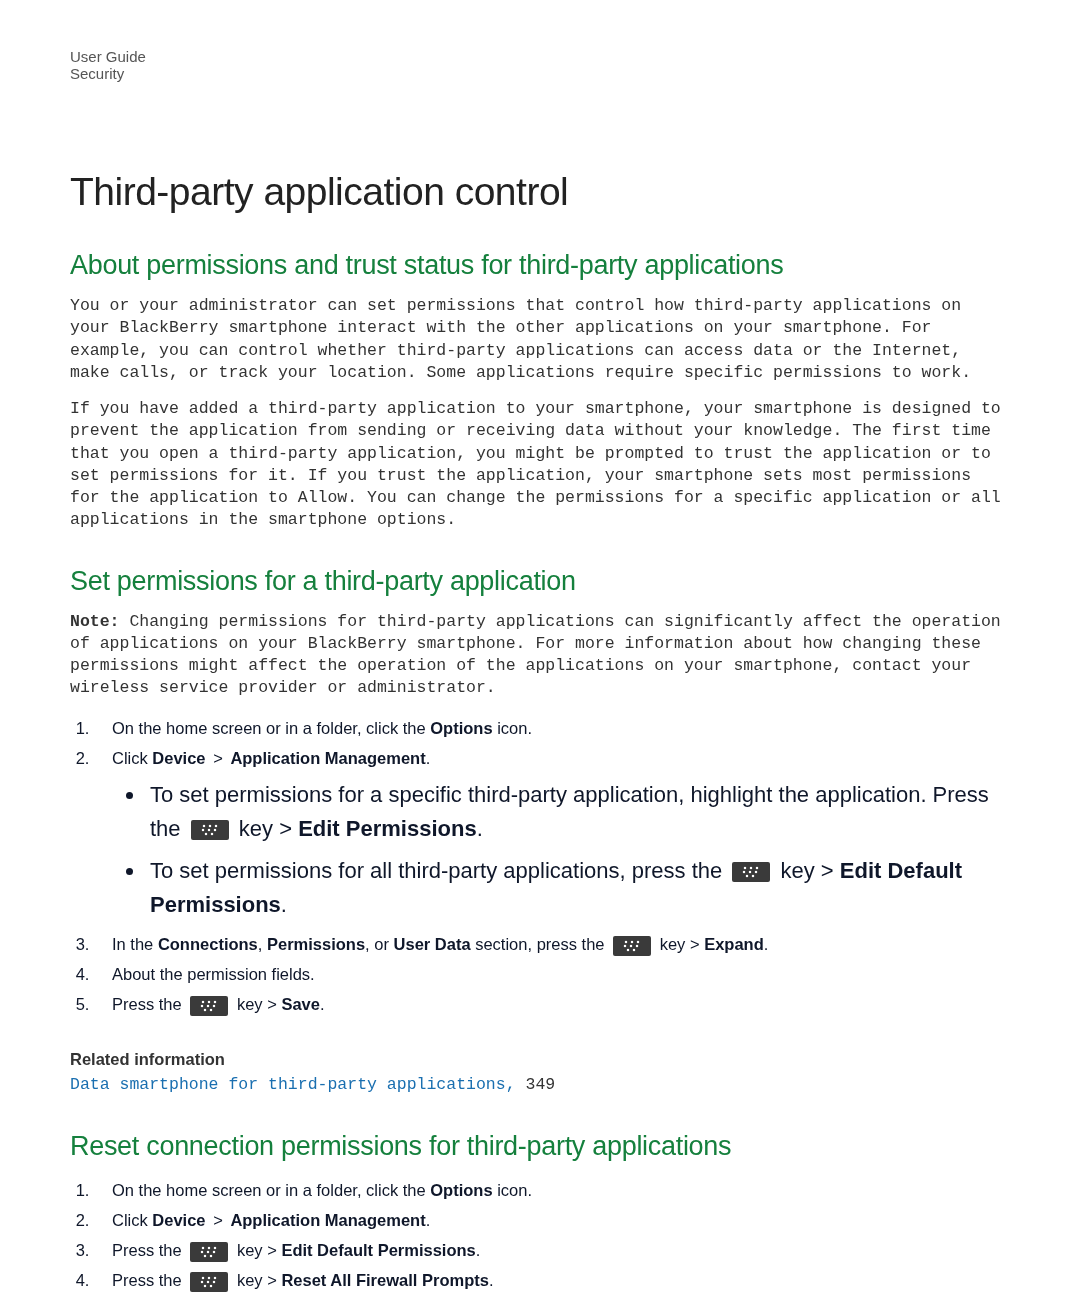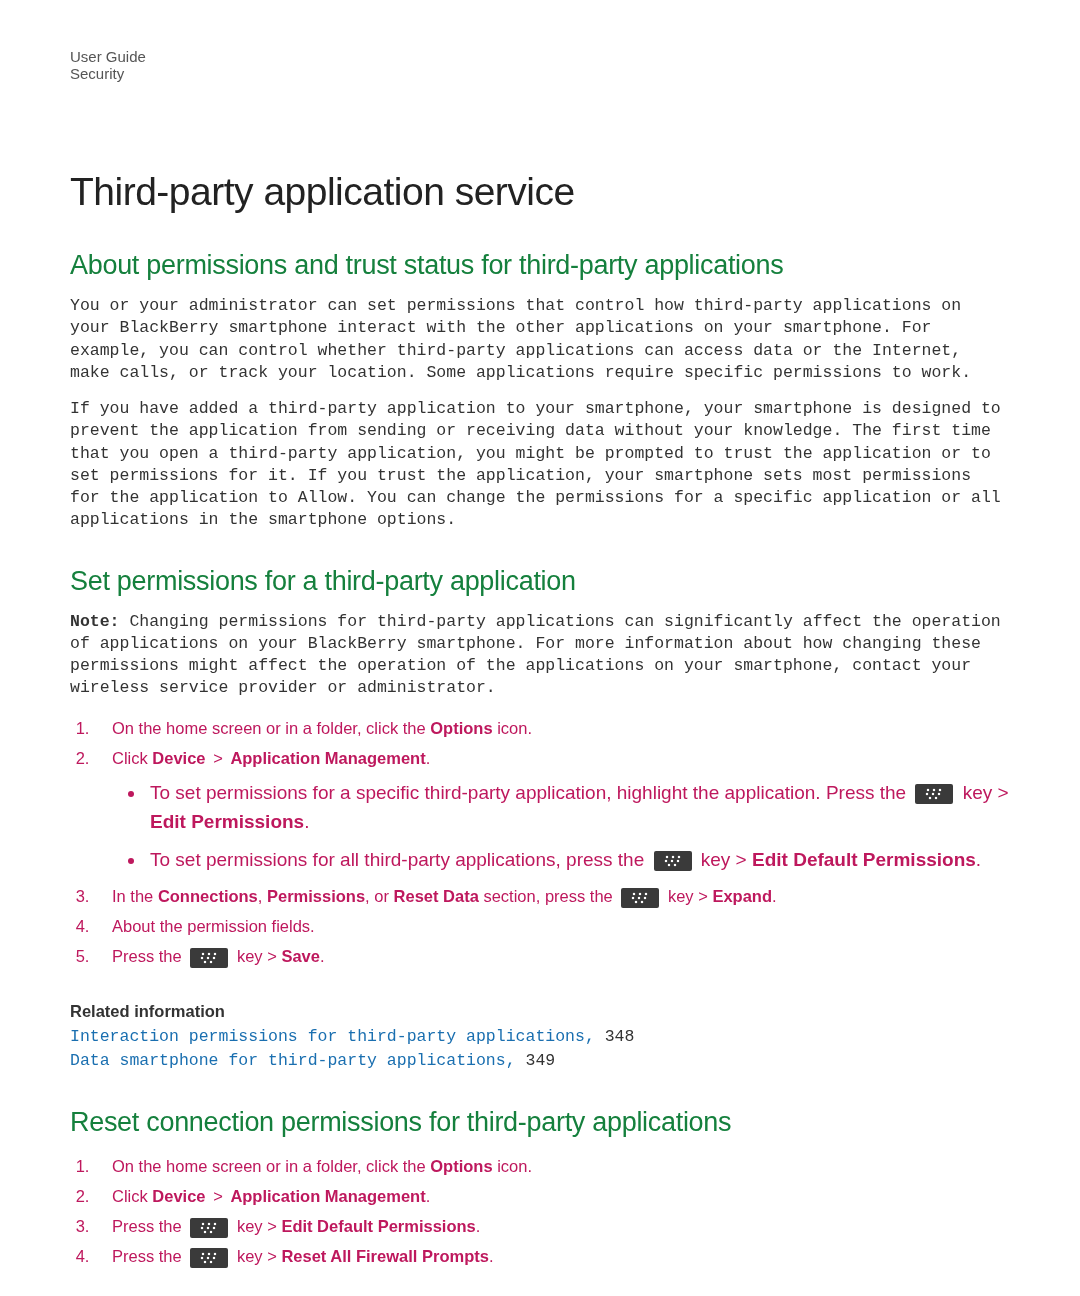--- a/index.html
+++ b/index.html
@@ -42,31 +42,31 @@
     line-height: 1.35;
     margin: 10px 0 14px 0;
     color: #333;
     font-family: Liberation Mono, monospace;
   }
   ol {
     margin: 8px 0 14px 0;
     padding-left: 24px;
     font-size: 16.5px;
     line-height: 1.7;
-    color: #be185d;
+    color: #0f172a;
   }
   ol > li {
     padding-left: 18px;
     margin-bottom: 2px;
   }
   ul {
     list-style: disc;
     margin: 6px 0 6px 0;
     padding-left: 34px;
-    font-size: 19px;
+    font-size: 22px;
     line-height: 1.55;
   }
   ul > li {
     padding-left: 4px;
     margin-bottom: 8px;
   }
   .bold { font-weight: 700; }
   .gt { margin: 0 3px; }
   .link { color: #1a6fb0; }
   .related-heading {
@@ -117,21 +117,21 @@
 </head>
 <body>
 
 <div class="page">
 
   <div class="header-row">
     <span>User Guide</span>
     <span>Security</span>
   </div>
 
-  <h1>Third-party application service</h1>
+  <h1>Third-party application control</h1>
 
   <h2>About permissions and trust status for third-party applications</h2>
   <p>You or your administrator can set permissions that control how third-party applications on your BlackBerry smartphone interact with the other applications on your smartphone. For example, you can control whether third-party applications can access data or the Internet, make calls, or track your location. Some applications require specific permissions to work.</p>
   <p>If you have added a third-party application to your smartphone, your smartphone is designed to prevent the application from sending or receiving data without your knowledge. The first time that you open a third-party application, you might be prompted to trust the application or to set permissions for it. If you trust the application, your smartphone sets most permissions for the application to Allow. You can change the permissions for a specific application or all applications in the smartphone options.</p>
 
   <h2>Set permissions for a third-party application</h2>
   <p>
     <span class="bold">Note:</span><span> Changing permissions for third-party applications can significantly affect the operation of applications on your BlackBerry smartphone. For more information about how changing these permissions might affect the operation of the applications on your smartphone, contact your wireless service provider or administrator.</span>
   </p>
 
@@ -144,32 +144,29 @@
       <ul>
         <li>
           <span>To set permissions for a specific third-party application, highlight the application. Press the </span><span class="bb-key"></span><span> key &gt; </span><span class="bold">Edit Permissions</span><span>.</span>
         </li>
         <li>
           <span>To set permissions for all third-party applications, press the </span><span class="bb-key"></span><span> key &gt; </span><span class="bold">Edit Default Permissions</span><span>.</span>
         </li>
       </ul>
     </li>
     <li>
-      <span>In the </span><span class="bold">Connections</span><span>, </span><span class="bold">Permissions</span><span>, or </span><span class="bold">Reset Data</span><span> section, press the </span><span class="bb-key"></span><span> key &gt; </span><span class="bold">Expand</span><span>.</span>
+      <span>In the </span><span class="bold">Connections</span><span>, </span><span class="bold">Permissions</span><span>, or </span><span class="bold">User Data</span><span> section, press the </span><span class="bb-key"></span><span> key &gt; </span><span class="bold">Expand</span><span>.</span>
     </li>
     <li>About the permission fields.</li>
     <li>
       <span>Press the </span><span class="bb-key"></span><span> key &gt; </span><span class="bold">Save</span><span>.</span>
     </li>
   </ol>
 
   <div class="related-heading">Related information</div>
-  <p class="related-line">
-    <span class="link">Interaction permissions for third-party applications, </span><span>348</span>
-  </p>
   <p class="related-line">
     <span class="link">Data smartphone for third-party applications, </span><span>349</span>
   </p>
 
   <h2>Reset connection permissions for third-party applications</h2>
   <ol>
     <li>
       <span>On the home screen or in a folder, click the </span><span class="bold">Options</span><span> icon.</span>
     </li>
     <li>

